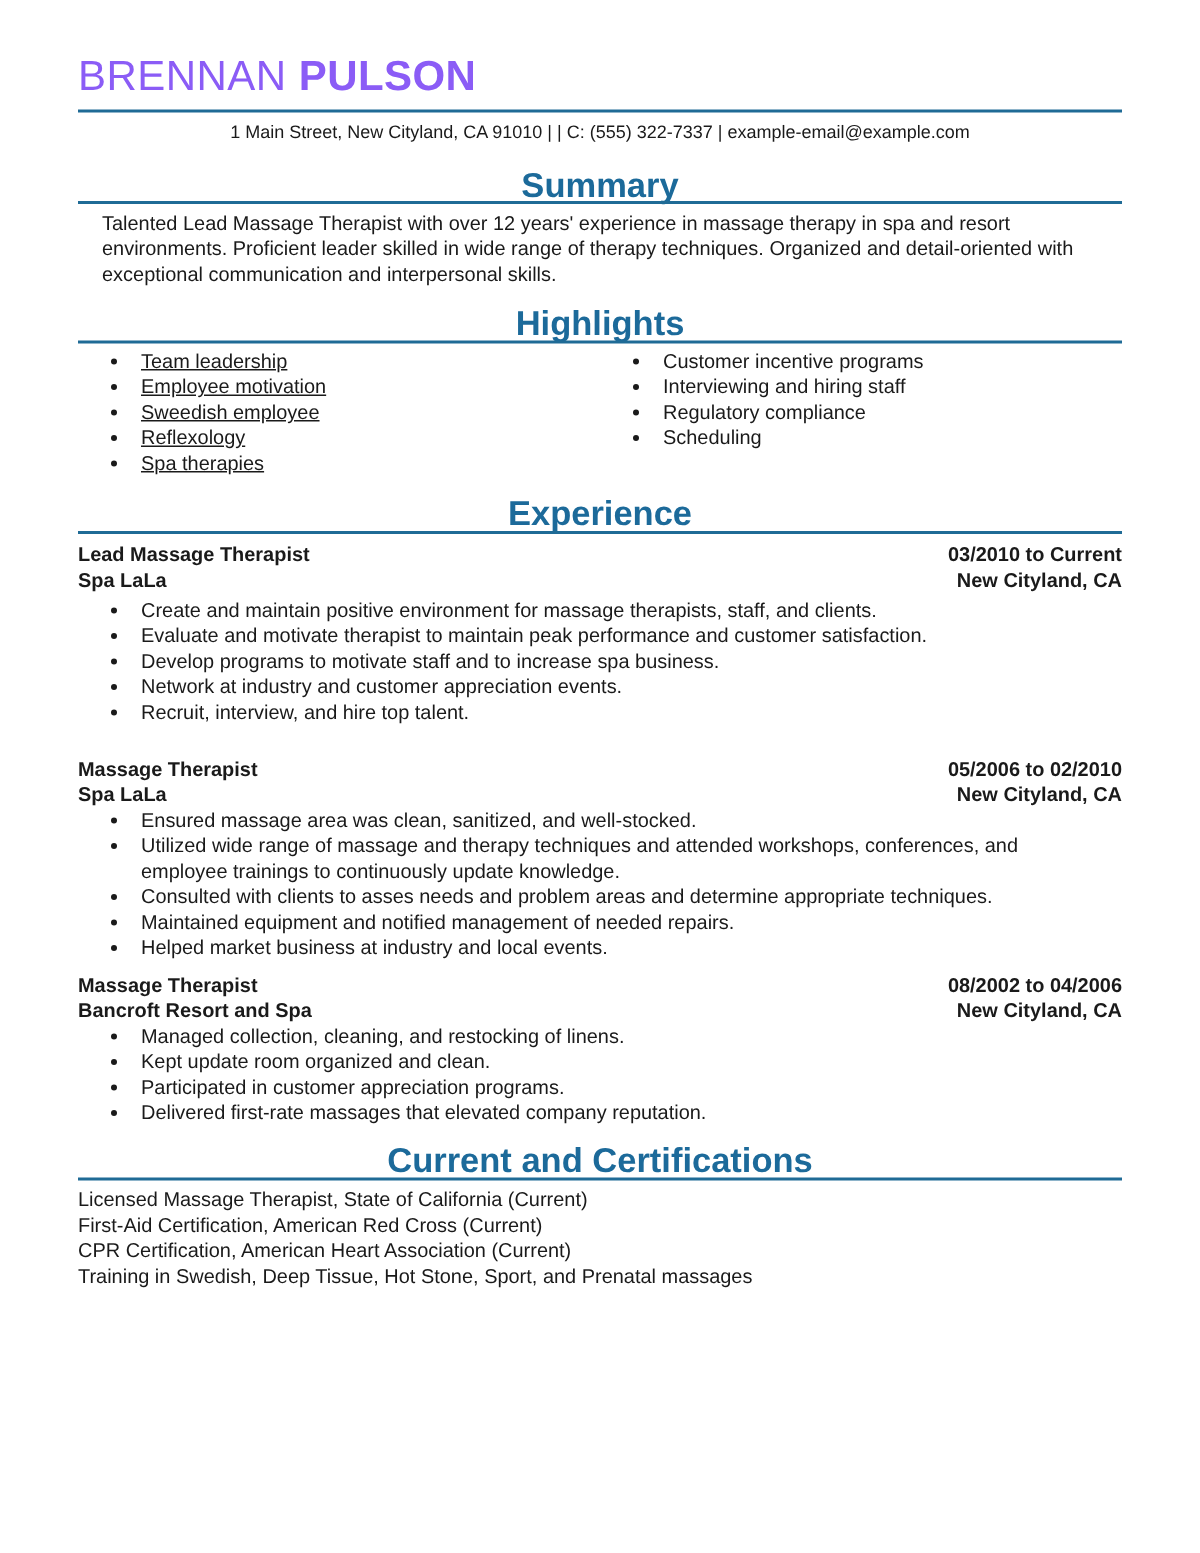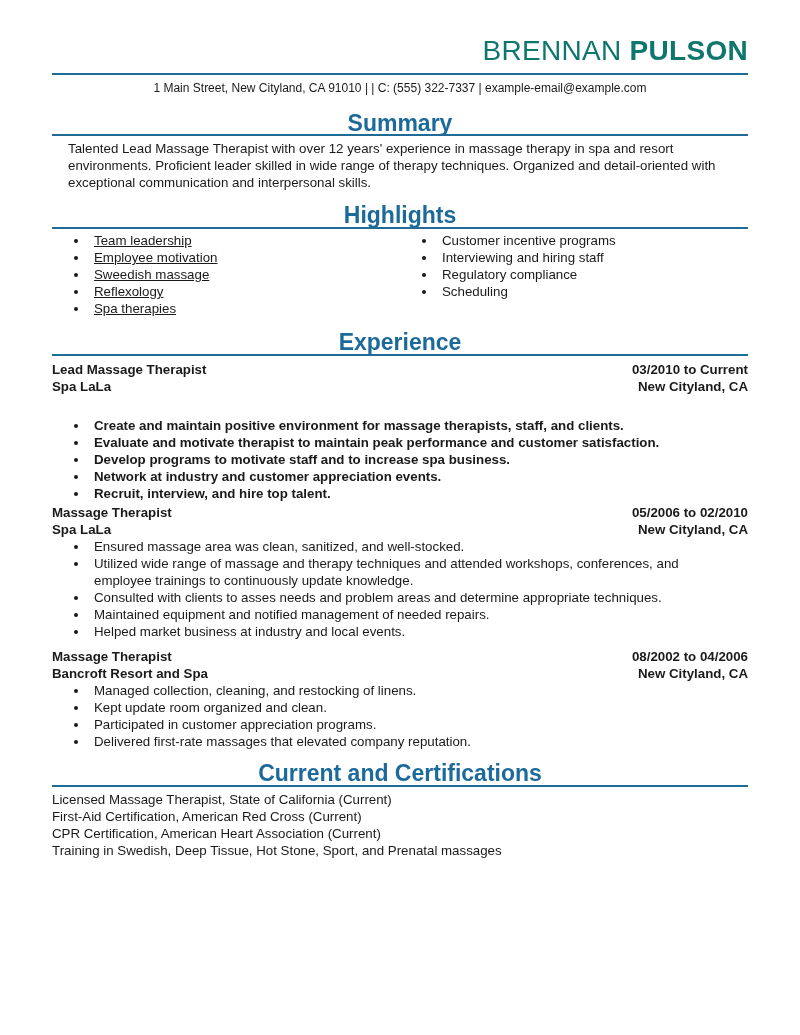--- a/index.html
+++ b/index.html
@@ -5,21 +5,21 @@
     html, body { margin: 0; padding: 0; background: #ffffff; }
     body {
       width: 800px; height: 1035px; overflow: hidden;
       font-family: "Liberation Sans", sans-serif; color: #1a1a1a;
     }
     .page { position: relative; width: 800px; height: 1035px; }
     .content { position: absolute; left: 52px; width: 696px; top: 0; }
 
     .name {
       position: absolute; left: 0; width: 696px; top: 34px;
-      text-align: right; font-size: 28px; color: #0f766e; letter-spacing: 0.3px;
+      text-align: left; font-size: 28px; color: #8b5cf6; letter-spacing: 0.3px;
       line-height: 34px;
     }
     .name .last { font-weight: bold; }
     .rule { position: absolute; left: 0; width: 696px; height: 2px; background: #1f6b96; }
     .contact {
       position: absolute; left: 0; width: 696px; top: 80px;
       text-align: center; font-size: 12px; line-height: 16px;
     }
     .section-title {
       position: absolute; left: 0; width: 696px; text-align: center;
@@ -65,21 +65,21 @@
       <div>Talented Lead Massage Therapist with over 12 years' experience in massage therapy in spa and resort</div>
       <div>environments. Proficient leader skilled in wide range of therapy techniques. Organized and detail-oriented with</div>
       <div>exceptional communication and interpersonal skills.</div>
     </div>
 
     <div class="section-title" style="top:204px">Highlights</div>
     <div class="rule" style="top:227px"></div>
     <ul class="bul" style="left:0; top:232px; width:340px;text-decoration:underline;">
       <li><span class="dot"></span><span>Team leadership</span></li>
       <li><span class="dot"></span><span>Employee motivation</span></li>
-      <li><span class="dot"></span><span>Sweedish massage</span></li>
+      <li><span class="dot"></span><span>Sweedish employee</span></li>
       <li><span class="dot"></span><span>Reflexology</span></li>
       <li><span class="dot"></span><span>Spa therapies</span></li>
     </ul>
     <ul class="bul" style="left:348px; top:232px; width:340px;">
       <li><span class="dot"></span><span>Customer incentive programs</span></li>
       <li><span class="dot"></span><span>Interviewing and hiring staff</span></li>
       <li><span class="dot"></span><span>Regulatory compliance</span></li>
       <li><span class="dot"></span><span>Scheduling</span></li>
     </ul>
 
@@ -87,21 +87,21 @@
     <div class="rule" style="top:354px"></div>
 
     <div class="job-row" style="top:361px">
       <span class="l">Lead Massage Therapist</span>
       <span class="r">03/2010 to Current</span>
     </div>
     <div class="job-row" style="top:378px">
       <span class="l">Spa LaLa</span>
       <span class="r">New Cityland, CA</span>
     </div>
-    <ul class="bul" style="left:0; top:417px; width:696px;font-weight:bold;">
+    <ul class="bul" style="left:0; top:398px; width:696px;">
       <li><span class="dot"></span><span>Create and maintain positive environment for massage therapists, staff, and clients.</span></li>
       <li><span class="dot"></span><span>Evaluate and motivate therapist to maintain peak performance and customer satisfaction.</span></li>
       <li><span class="dot"></span><span>Develop programs to motivate staff and to increase spa business.</span></li>
       <li><span class="dot"></span><span>Network at industry and customer appreciation events.</span></li>
       <li><span class="dot"></span><span>Recruit, interview, and hire top talent.</span></li>
     </ul>
 
     <div class="job-row" style="top:504px">
       <span class="l">Massage Therapist</span>
       <span class="r">05/2006 to 02/2010</span>

